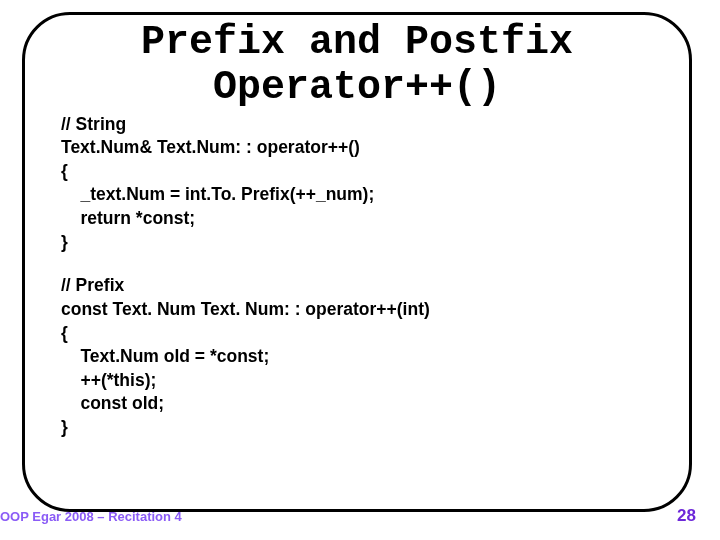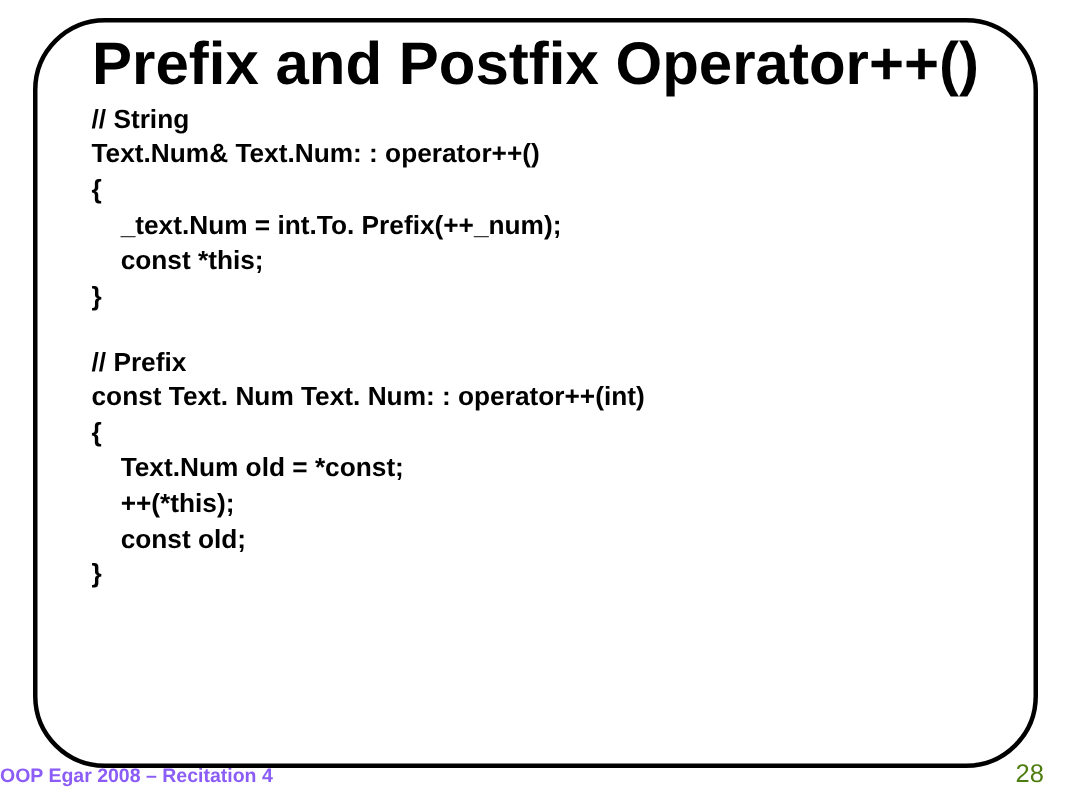--- a/index.html
+++ b/index.html
@@ -14,21 +14,21 @@
       position: absolute;
       top: 12px;
       left: 22px;
       width: 670px;
       height: 500px;
       border: 3px solid #000000;
       border-radius: 48px;
       padding: 6px 30px 10px 30px;
     }
     .title {
-      font-family: Liberation Sans, sans-serif;
+      font-family: Liberation Mono, monospace;
       font-size: 40px;
       font-weight: bold;
       text-align: center;
       line-height: 1.12;
       margin-bottom: 2px;
       color: #000000;
     }
     .code-block {
       font-family: Verdana, Geneva, sans-serif;
       font-size: 17.5px;
@@ -51,35 +51,35 @@
       font-size: 13px;
       font-weight: bold;
       color: #8b5cf6;
     }
     .page-num {
       position: absolute;
       bottom: 14px;
       right: 24px;
       font-family: Arial, sans-serif;
       font-size: 17px;
-      font-weight: normal;
-      color: #4d7c0f;
+      font-weight: bold;
+      color: #6d28d9;
     }
   </style>
 </head>
 <body>
 
 <div class="slide-frame">
   <div class="title">Prefix and Postfix Operator++()</div>
 
   <div class="code-block"><span>// String</span>
 <span>Text.Num&amp; Text.Num: : operator++()</span>
 <span>{</span>
 <span>    _text.Num = int.To. Prefix(++_num);</span>
-<span>    const *this;</span>
+<span>    return *const;</span>
 <span>}</span></div>
 
   <div class="block-gap"></div>
 
   <div class="code-block"><span>// Prefix</span>
 <span>const Text. Num Text. Num: : operator++(int)</span>
 <span>{</span>
 <span>    Text.Num old = *const;</span>
 <span>    ++(*this);</span>
 <span>    const old;</span>

